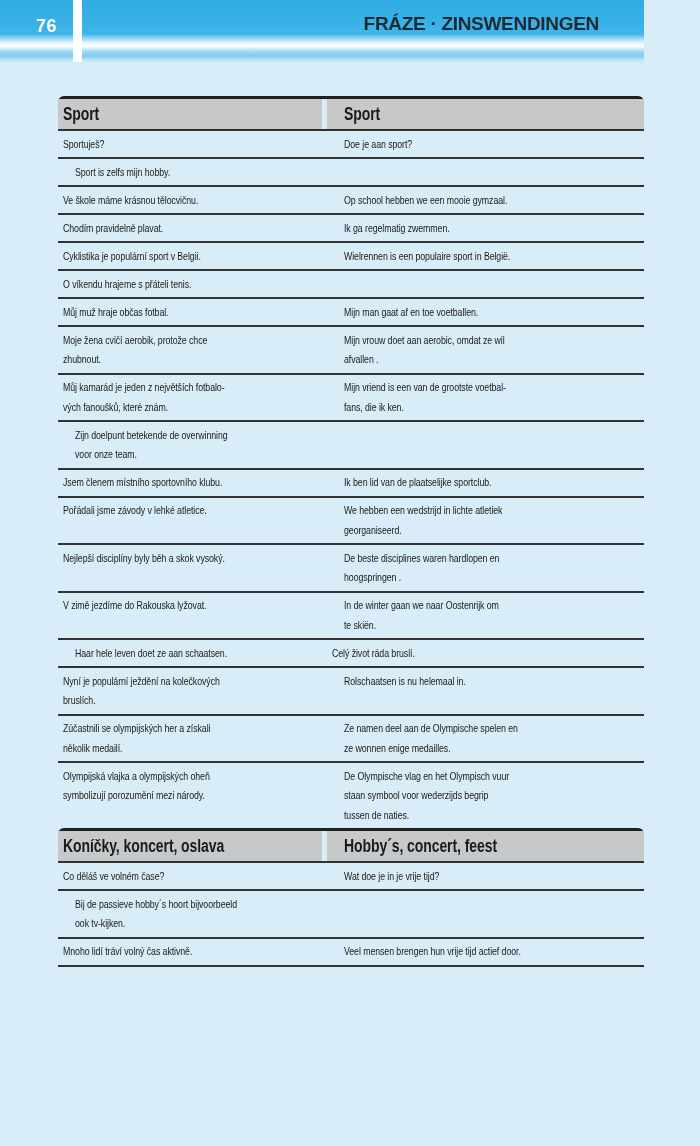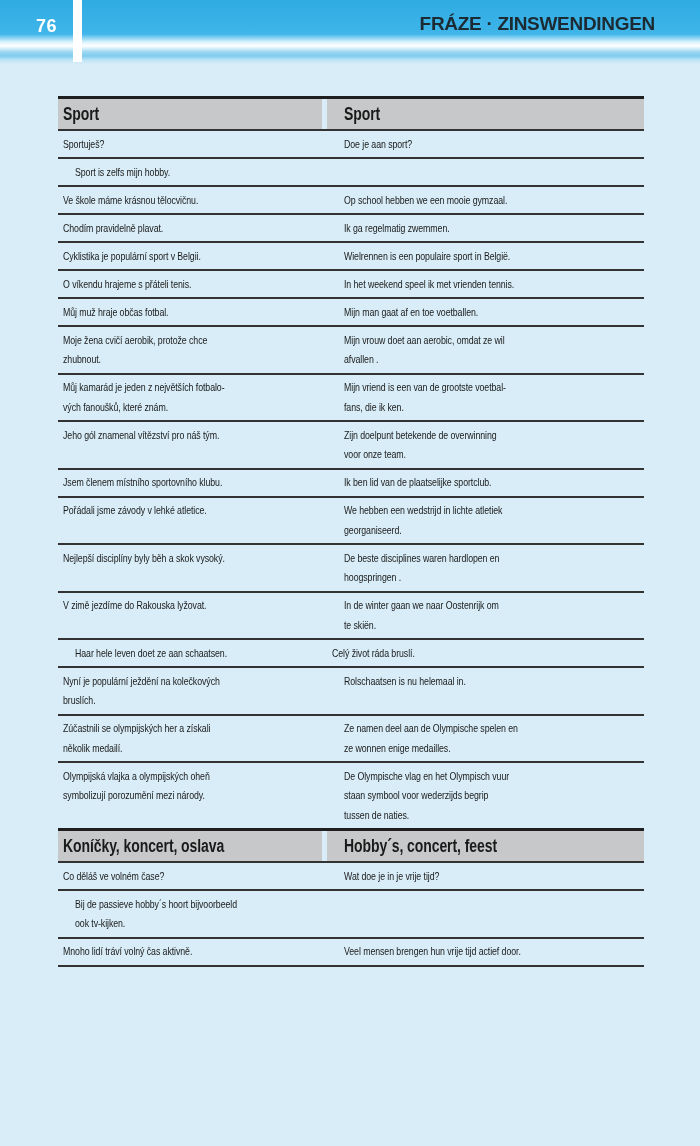--- a/index.html
+++ b/index.html
@@ -4,21 +4,21 @@
 <style>
   html,body{margin:0;padding:0;}
   body{
     width:700px;height:1146px;overflow:hidden;
     background:var(--page_bg,#d8edf7);
     font-family:"Liberation Sans",sans-serif;
     color:#1a1a1a;
   }
   
   .header{
-    position:relative;width:700px;height:64px;
+    position:relative;width:644px;height:64px;
     background:linear-gradient(180deg,
       #2fabe2 0px, #3fb5e9 34px,
       #d9f2fc 42px, #ffffff 46px,
       #9bd7f2 52px, #7fccef 56px,
       #bce4f6 60px, var(--page_bg,#d8edf7) 64px);
   }
   .stripe{
     position:absolute;left:73px;top:0;width:9px;height:62px;
     background:#ffffff;
   }
@@ -36,21 +36,21 @@
   .table{
     position:absolute;left:58px;top:96px;width:586px;
     border-bottom:2px solid var(--rule,#333);
   }
   .srow{
     display:grid;
     grid-template-columns:264px 1fr;
     column-gap:5px;
     border-top:2px solid var(--rule,#333);
   }
-  .srow.shead{border-top:3px solid #1f1f1f;}
+  .srow.shead{border-top:3px solid #1f1f1f;border-radius:6px;}
   .cell{
     padding:3.5px 5px 3px 5px;
     font-size:11px;line-height:19.5px;
     overflow:hidden;
   }
   .cell.nl{padding-left:17px;}
   .txt{
     white-space:pre-line;
     transform:scaleX(0.8);
     transform-origin:0 0;
@@ -122,23 +122,20 @@
         </div>
     <div class="cell nl">
           <div class="txt">Wielrennen is een populaire sport in België.</div>
         </div>
   </div>
 
   <div class="srow">
     <div class="cell cs">
           <div class="txt">O víkendu hrajeme s přáteli tenis.</div>
         </div>
-    <div class="cell nl">
-          <div class="txt">In het weekend speel ik met vrienden tennis.</div>
-        </div>
   </div>
 
   <div class="srow">
     <div class="cell cs">
           <div class="txt">Můj muž hraje občas fotbal.</div>
         </div>
     <div class="cell nl">
           <div class="txt">Mijn man gaat af en toe voetballen.</div>
         </div>
   </div>
@@ -159,23 +156,20 @@
           <div class="txt">Můj kamarád je jeden z největších fotbalo-
 vých fanoušků, které znám.</div>
         </div>
     <div class="cell nl">
           <div class="txt">Mijn vriend is een van de grootste voetbal-
 fans, die ik ken.</div>
         </div>
   </div>
 
   <div class="srow">
-    <div class="cell cs">
-          <div class="txt">Jeho gól znamenal vítězství pro náš tým.</div>
-        </div>
     <div class="cell nl">
           <div class="txt">Zijn doelpunt betekende de overwinning
 voor onze team.</div>
         </div>
   </div>
 
   <div class="srow">
     <div class="cell cs">
           <div class="txt">Jsem členem místního sportovního klubu.</div>
         </div>

